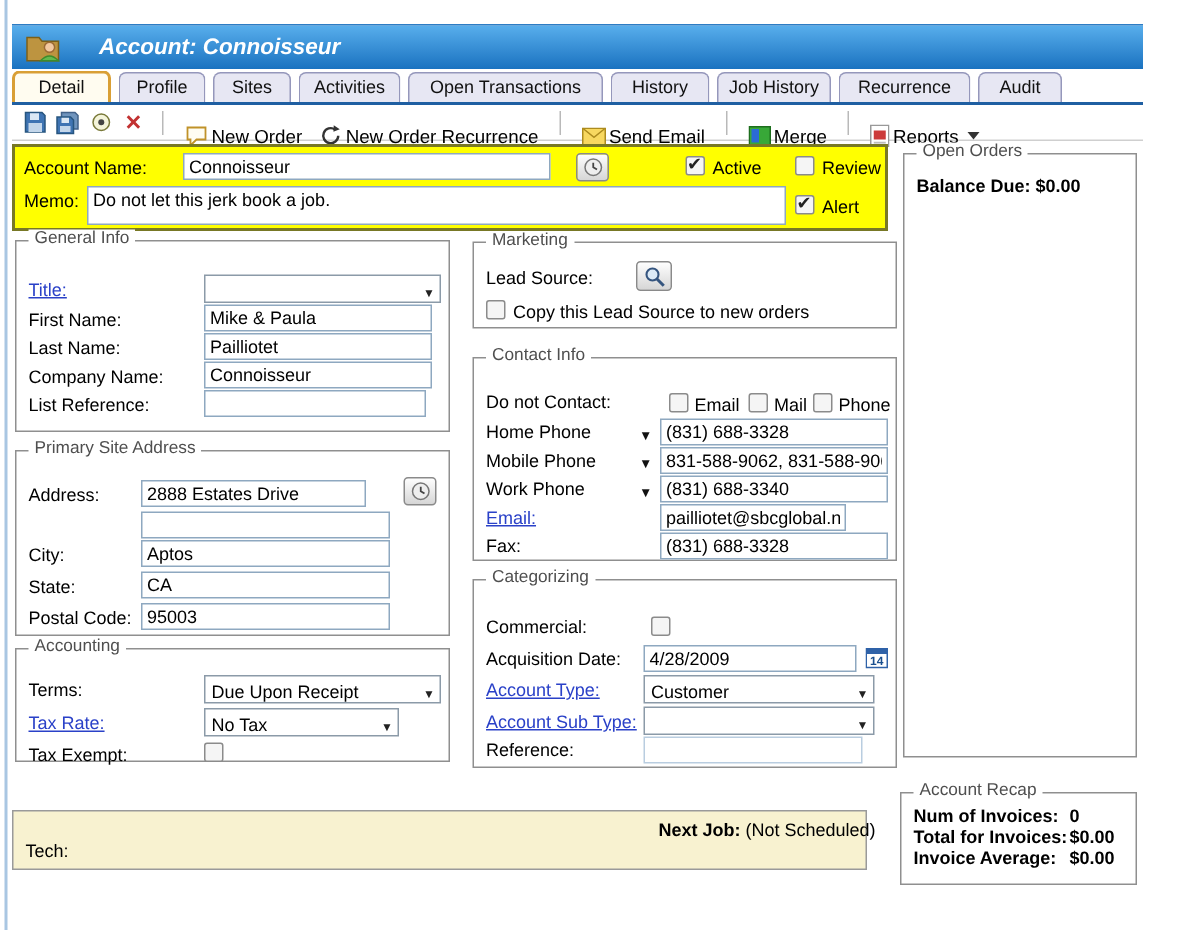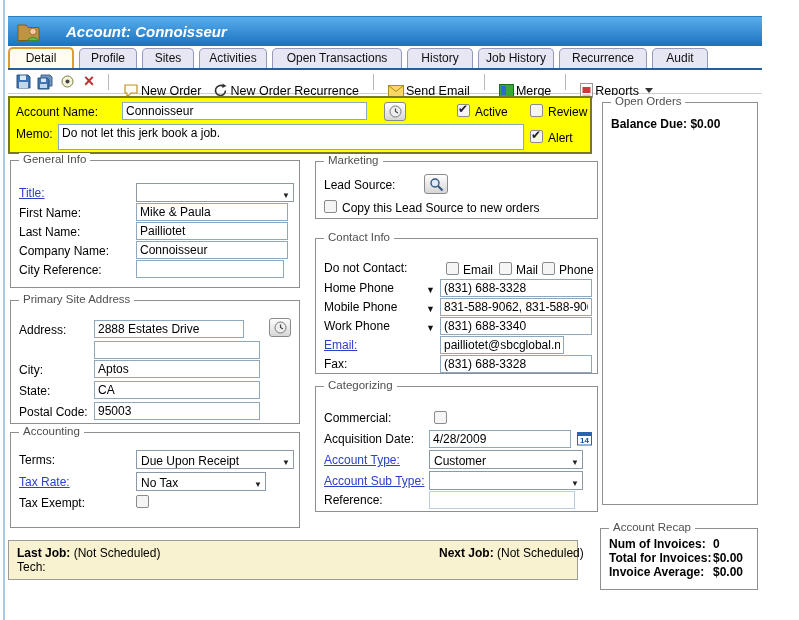--- a/index.html
+++ b/index.html
@@ -203,21 +203,21 @@
     <div class="select" style="left:125px;top:22px;width:158px">
       <span class="select-text"></span>
       <span class="select-arrow"></span>
     </div>
     <span class="lbl" style="left:8px;top:45px">First Name:</span>
     <input class="txt" style="left: 125px; top: 42px; width: 152px;" value="Mike &amp; Paula">
     <span class="lbl" style="left:8px;top:64px">Last Name:</span>
     <input class="txt" style="left: 125px; top: 61px; width: 152px;" value="Pailliotet">
     <span class="lbl" style="left:8px;top:83px">Company Name:</span>
     <input class="txt" style="left: 125px; top: 80px; width: 152px;" value="Connoisseur">
-    <span class="lbl" style="left:8px;top:102px">City Reference:</span>
+    <span class="lbl" style="left:8px;top:102px">List Reference:</span>
     <input class="txt" style="left: 125px; top: 99px; width: 148px;" value="">
   </div>
 
   <div class="panel" style="left:315px;top:161px;width:283px;height:58px">
     <span class="panel-legend">Marketing</span>
     <span class="lbl" style="left:8px;top:16px">Lead Source:</span>
     <button class="mini-btn" style="left:108px;top:12px;width:24px;height:20px">
       <svg width="15" height="15" viewBox="0 0 15 15">
         <circle cx="6" cy="6" r="4" fill="#dceaf6" stroke="#35557f" stroke-width="1.4"></circle>
         <line x1="9" y1="9" x2="13.5" y2="13.5" stroke="#35557f" stroke-width="2"></line>
@@ -268,21 +268,21 @@
     </button>
     <input class="txt" style="left: 83px; top: 40px; width: 166px;" value="">
     <span class="lbl" style="left:8px;top:62px">City:</span>
     <input class="txt" style="left: 83px; top: 59px; width: 166px;" value="Aptos">
     <span class="lbl" style="left:8px;top:83px">State:</span>
     <input class="txt" style="left: 83px; top: 80px; width: 166px;" value="CA">
     <span class="lbl" style="left:8px;top:104px">Postal Code:</span>
     <input class="txt" style="left: 83px; top: 101px; width: 166px;" value="95003">
   </div>
 
-  <div class="panel" style="left:10px;top:432px;width:290px;height:96px">
+  <div class="panel" style="left:10px;top:432px;width:290px;height:76px">
     <span class="panel-legend">Accounting</span>
     <span class="lbl" style="left:8px;top:20px">Terms:</span>
     <div class="select" style="left:125px;top:17px;width:158px">
       <span class="select-text">Due Upon Receipt</span>
       <span class="select-arrow"></span>
     </div>
     <span class="lnk" style="left:8px;top:42px">Tax Rate:</span>
     <div class="select" style="left:125px;top:39px;width:130px">
       <span class="select-text">No Tax</span>
       <span class="select-arrow"></span>
@@ -333,24 +333,20 @@
     </div>
     <div class="recap-row" style="top:22px">
       <span class="recap-label">Total for Invoices:</span><span>$0.00</span>
     </div>
     <div class="recap-row" style="top:36px">
       <span class="recap-label">Invoice Average:</span><span>$0.00</span>
     </div>
   </div>
 
   <div class="jobbar">
-    <div class="jb-line" style="left:8px;top:5px">
-      <span class="bold">Last Job:</span>
-      <span>(Not Scheduled)</span>
-    </div>
     <div class="jb-line" style="left:8px;top:19px">
       <span>Tech:</span>
       <span></span>
     </div>
     <div class="jb-line" style="left:430px;top:5px">
       <span class="bold">Next Job:</span>
       <span>(Not Scheduled)</span>
     </div>
   </div>
 </div>

